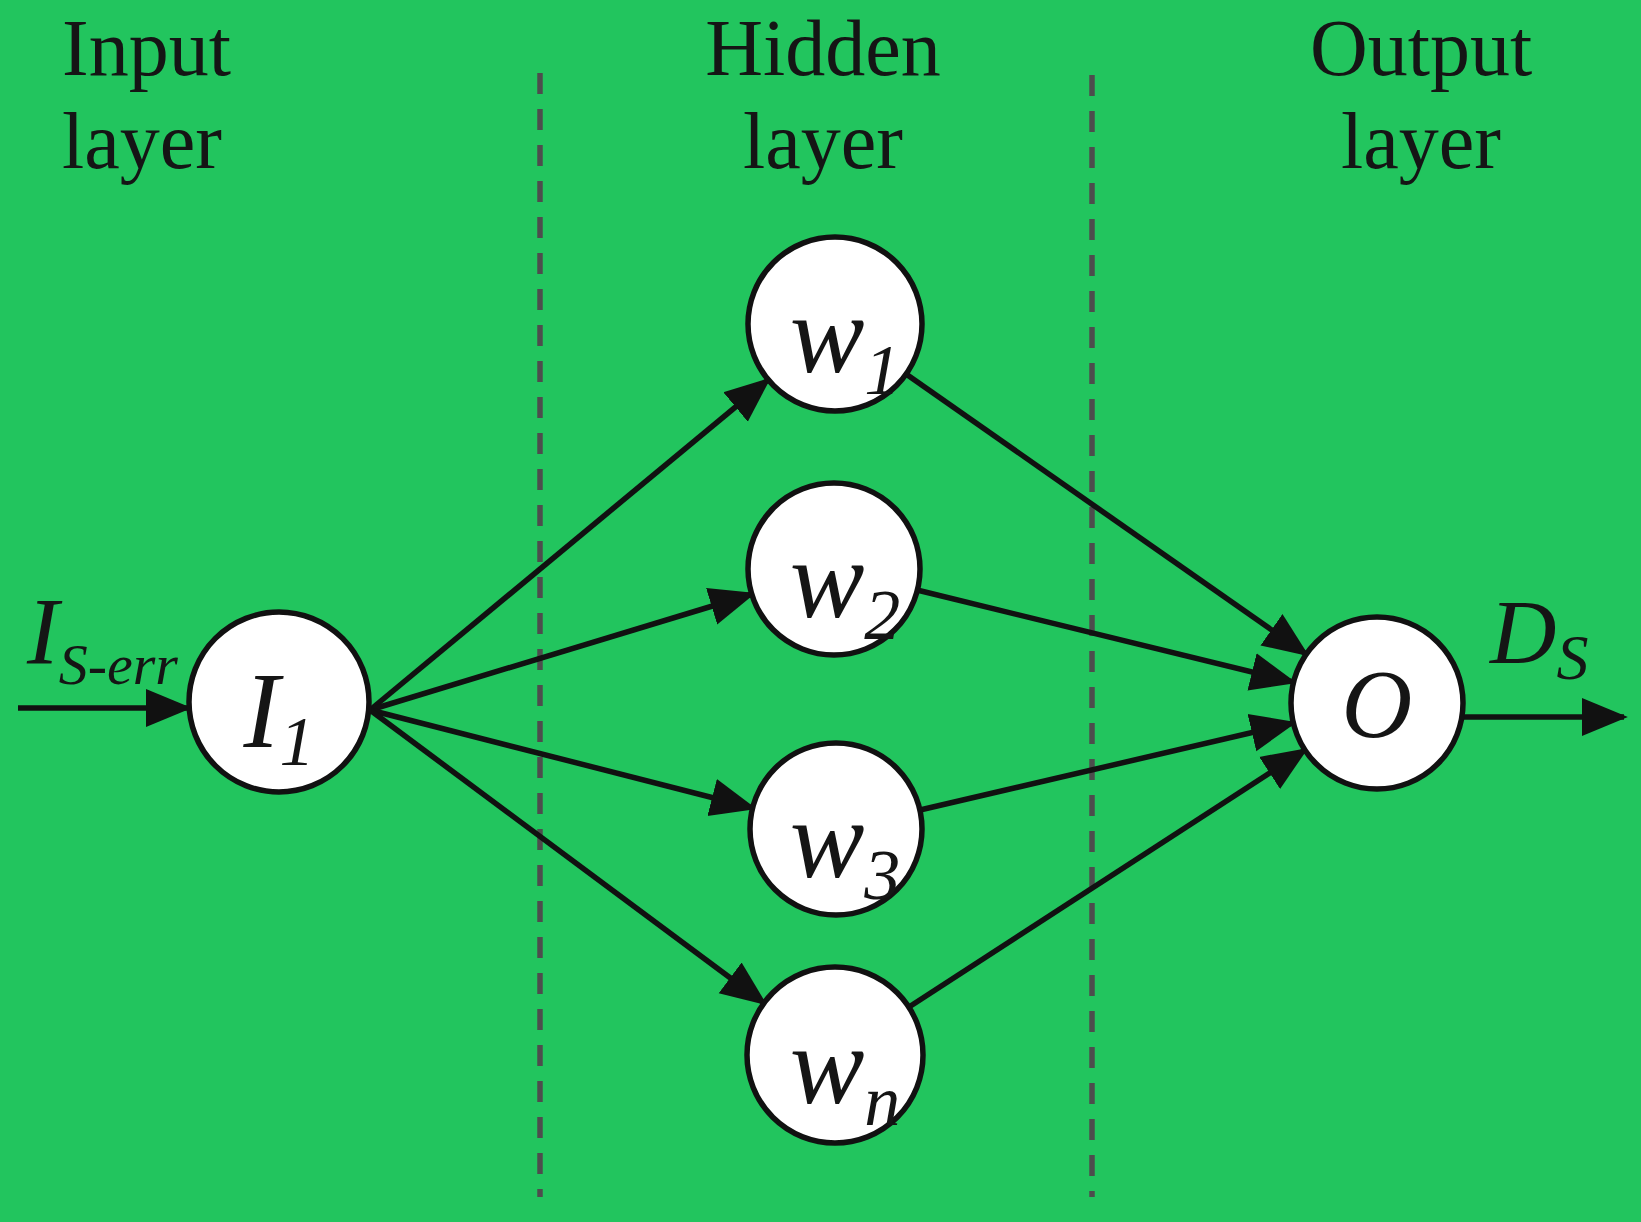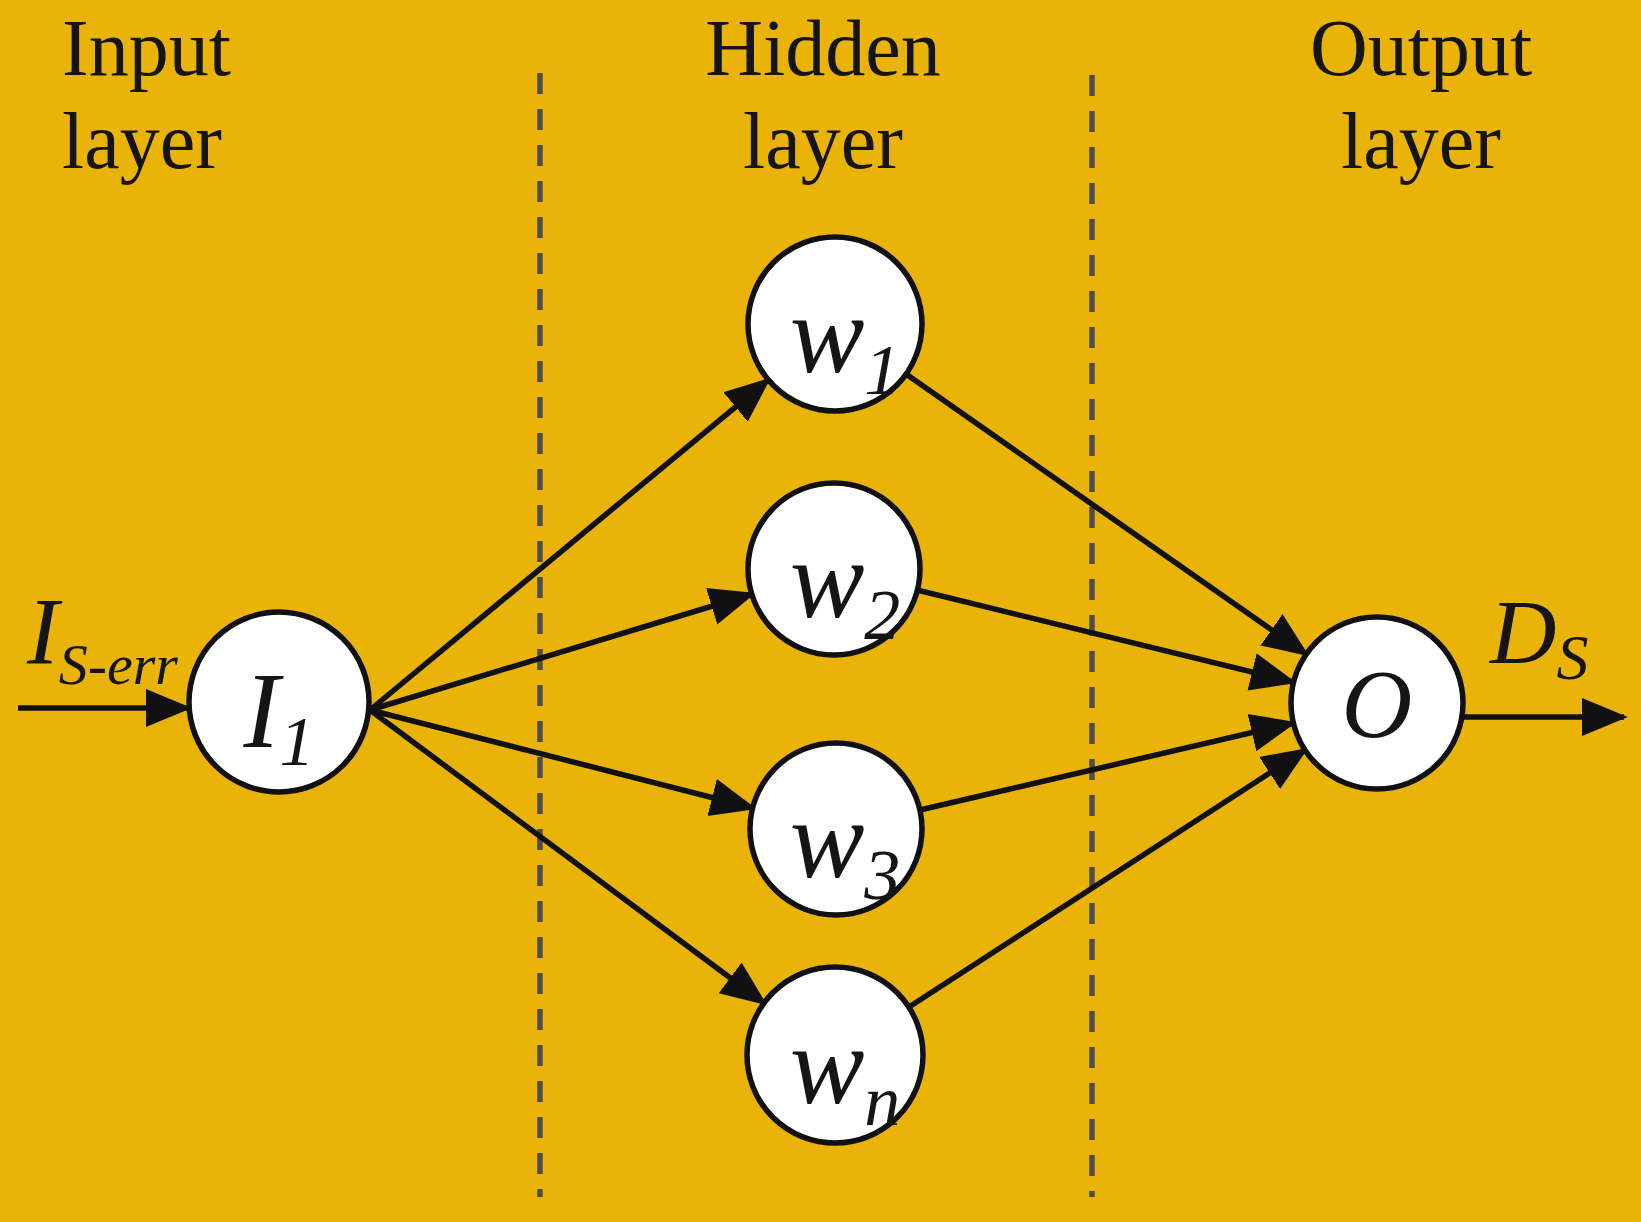--- a/index.html
+++ b/index.html
@@ -4,21 +4,21 @@
 <style>
   html, body {
     margin: 0;
     padding: 0;
     background: #ffffff;
   }
   .stage {
     position: relative;
     width: 1641px;
     height: 1222px;
-    background: #eab308;
+    background: #22c55e;
     overflow: hidden;
   }
   svg.diagram {
     display: block;
     width: 1641px;
     height: 1222px;
   }
   .edge {
     stroke: #111111;
     stroke-width: 5.5;

